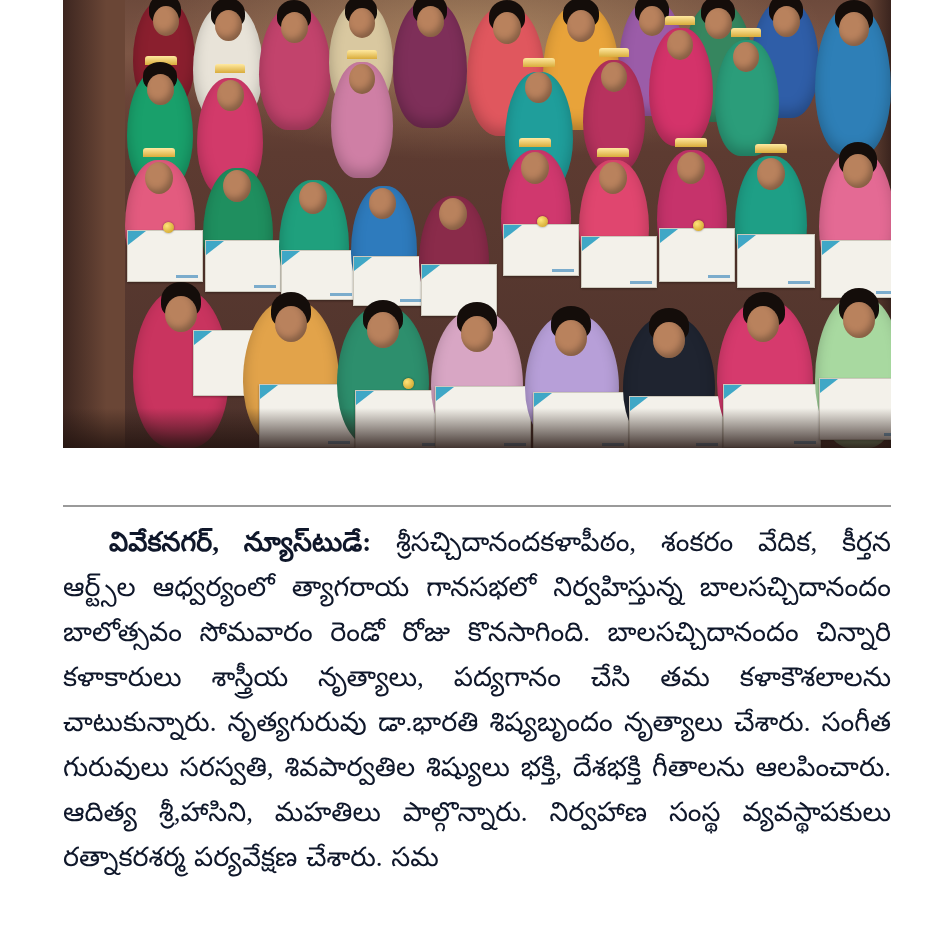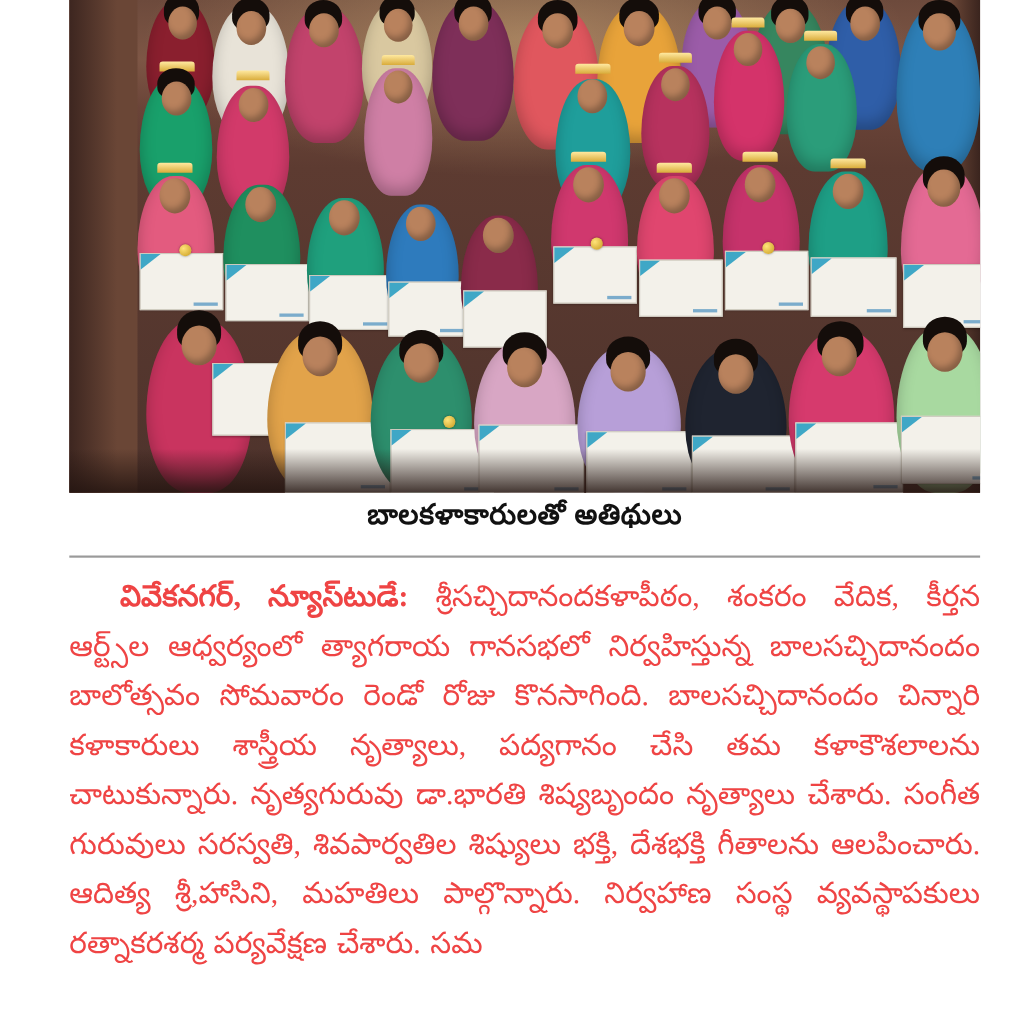--- a/index.html
+++ b/index.html
@@ -129,21 +129,21 @@
   }
   
   .article {
     position: absolute;
     left: 63px;
     top: 520px;
     width: 828px;
     font-family: "Liberation Serif", serif;
     font-size: 27px;
     line-height: 45px;
-    color: #ef4444;
+    color: #0f172a;
     text-align: justify;
     text-justify: inter-word;
     word-spacing: 2px;
   }
   .article p { margin: 0; }
   .article .lead { font-weight: bold; }
   .indent { display: inline-block; width: 46px; }
 </style>
 </head>
 <body>
@@ -317,21 +317,20 @@
 
       <div class="person" style="left:752px; top:296px; width:88px;  height:152px; background:#a8d9a0;"></div>
       <div class="hair" style="left:776px; top:288px; width:40px;  height:36px;"></div>
       <div class="head" style="left:780px; top:302px; width:32px;  height:36px;"></div>
       <div class="cert" style="left:756px; top:378px; width:90px;  height:60px;"></div>
     </div>
 
     <div class="floorband"></div>
   </div>
 
-  <div class="caption">బాలకళాకారులతో అతిథులు</div>
 
   <div class="rule"></div>
 
   <div class="article">
     <p><span class="indent"></span><span class="lead">వివేకనగర్, న్యూస్‌టుడే:</span><span> శ్రీసచ్చిదానందకళాపీఠం, శంకరం వేదిక, కీర్తన ఆర్ట్స్‌ల ఆధ్వర్యంలో త్యాగరాయ గానసభలో నిర్వహిస్తున్న బాలసచ్చిదానందం బాలోత్సవం సోమవారం రెండో రోజు కొనసాగింది. బాలసచ్చిదానందం చిన్నారి కళాకారులు శాస్త్రీయ నృత్యాలు, పద్యగానం చేసి తమ కళాకౌశలాలను చాటుకున్నారు. నృత్యగురువు డా.భారతి శిష్యబృందం నృత్యాలు చేశారు. సంగీత గురువులు సరస్వతి, శివపార్వతిల శిష్యులు భక్తి, దేశభక్తి గీతాలను ఆలపించారు. ఆదిత్య శ్రీ,హాసిని, మహతిలు పాల్గొన్నారు. నిర్వహాణ సంస్థ వ్యవస్థాపకులు రత్నాకరశర్మ పర్యవేక్షణ చేశారు. సమ</span></p>
   </div>
 
 </div>
 
 </body></html>

